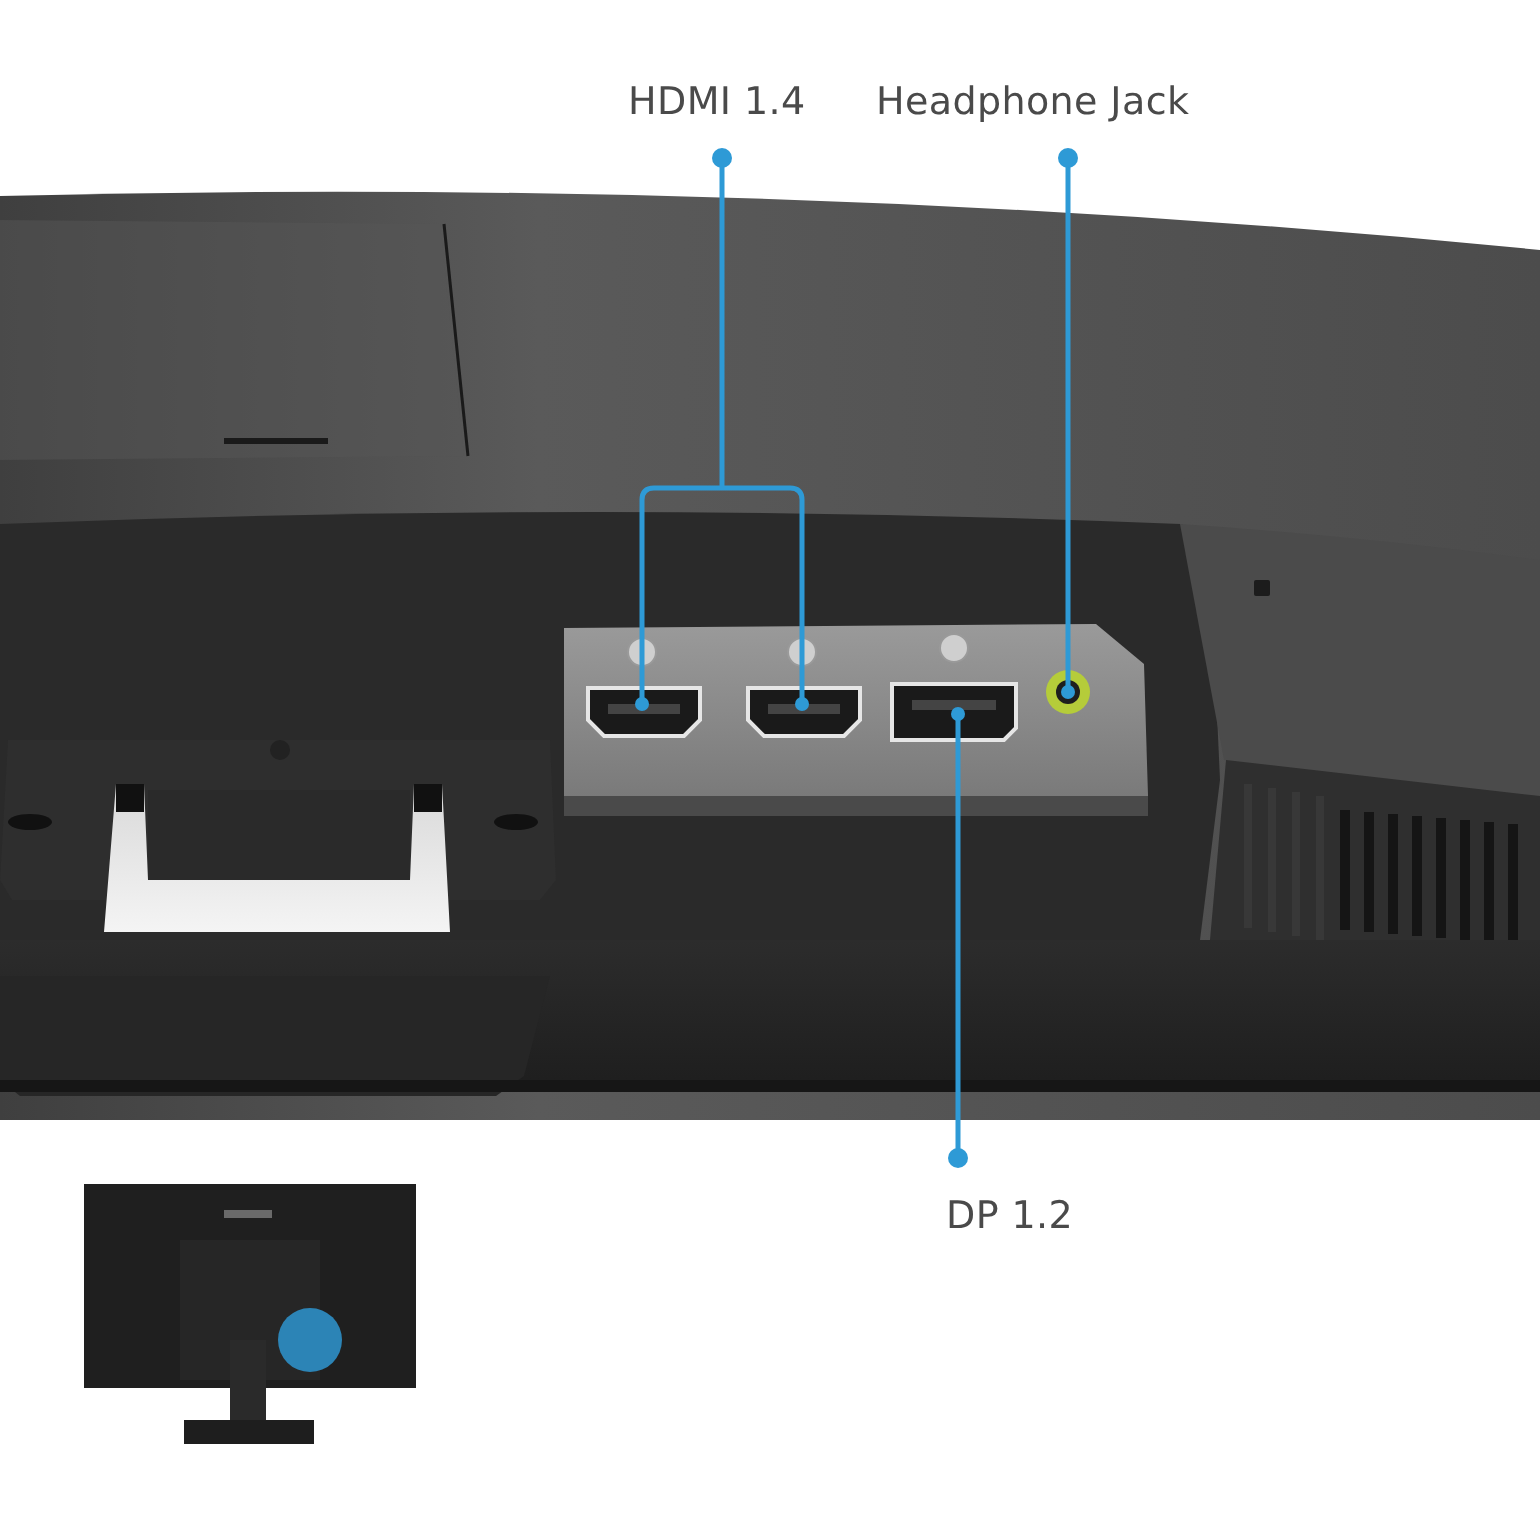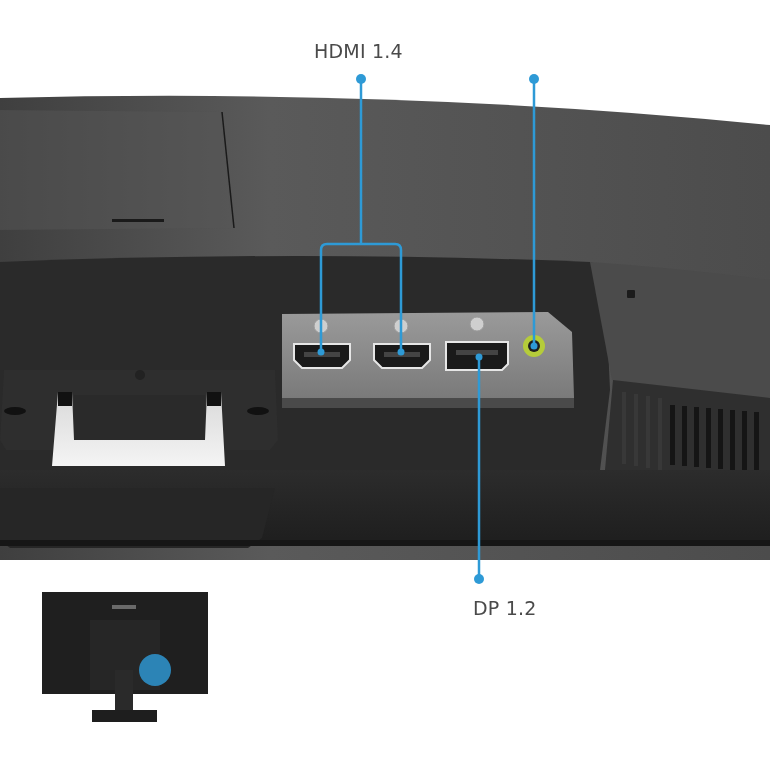--- a/index.html
+++ b/index.html
@@ -129,14 +129,15 @@
       <rect x="42" y="592" width="166" height="102" fill="#1f1f1f"></rect>
       <rect x="90" y="620" width="70" height="70" fill="#262626"></rect>
       <rect x="112" y="605" width="24" height="4" fill="#6a6a6a"></rect>
       <rect x="115" y="670" width="18" height="45" fill="#2a2a2a"></rect>
       <rect x="92" y="710" width="65" height="12" fill="#1e1e1e"></rect>
       <circle cx="155" cy="670" r="16" fill="#2e8fc6" opacity="0.9"></circle>
     </g>
   </svg>
 
   <div class="label" style="left:314px; top:40px;">HDMI 1.4</div>
+  <div class="label" style="left:438px; top:40px;">Headphone Jack</div>
   <div class="label" style="left:456px; top:597px;margin-left:17px;">DP 1.2</div>
 </div>
 
 </body></html>

